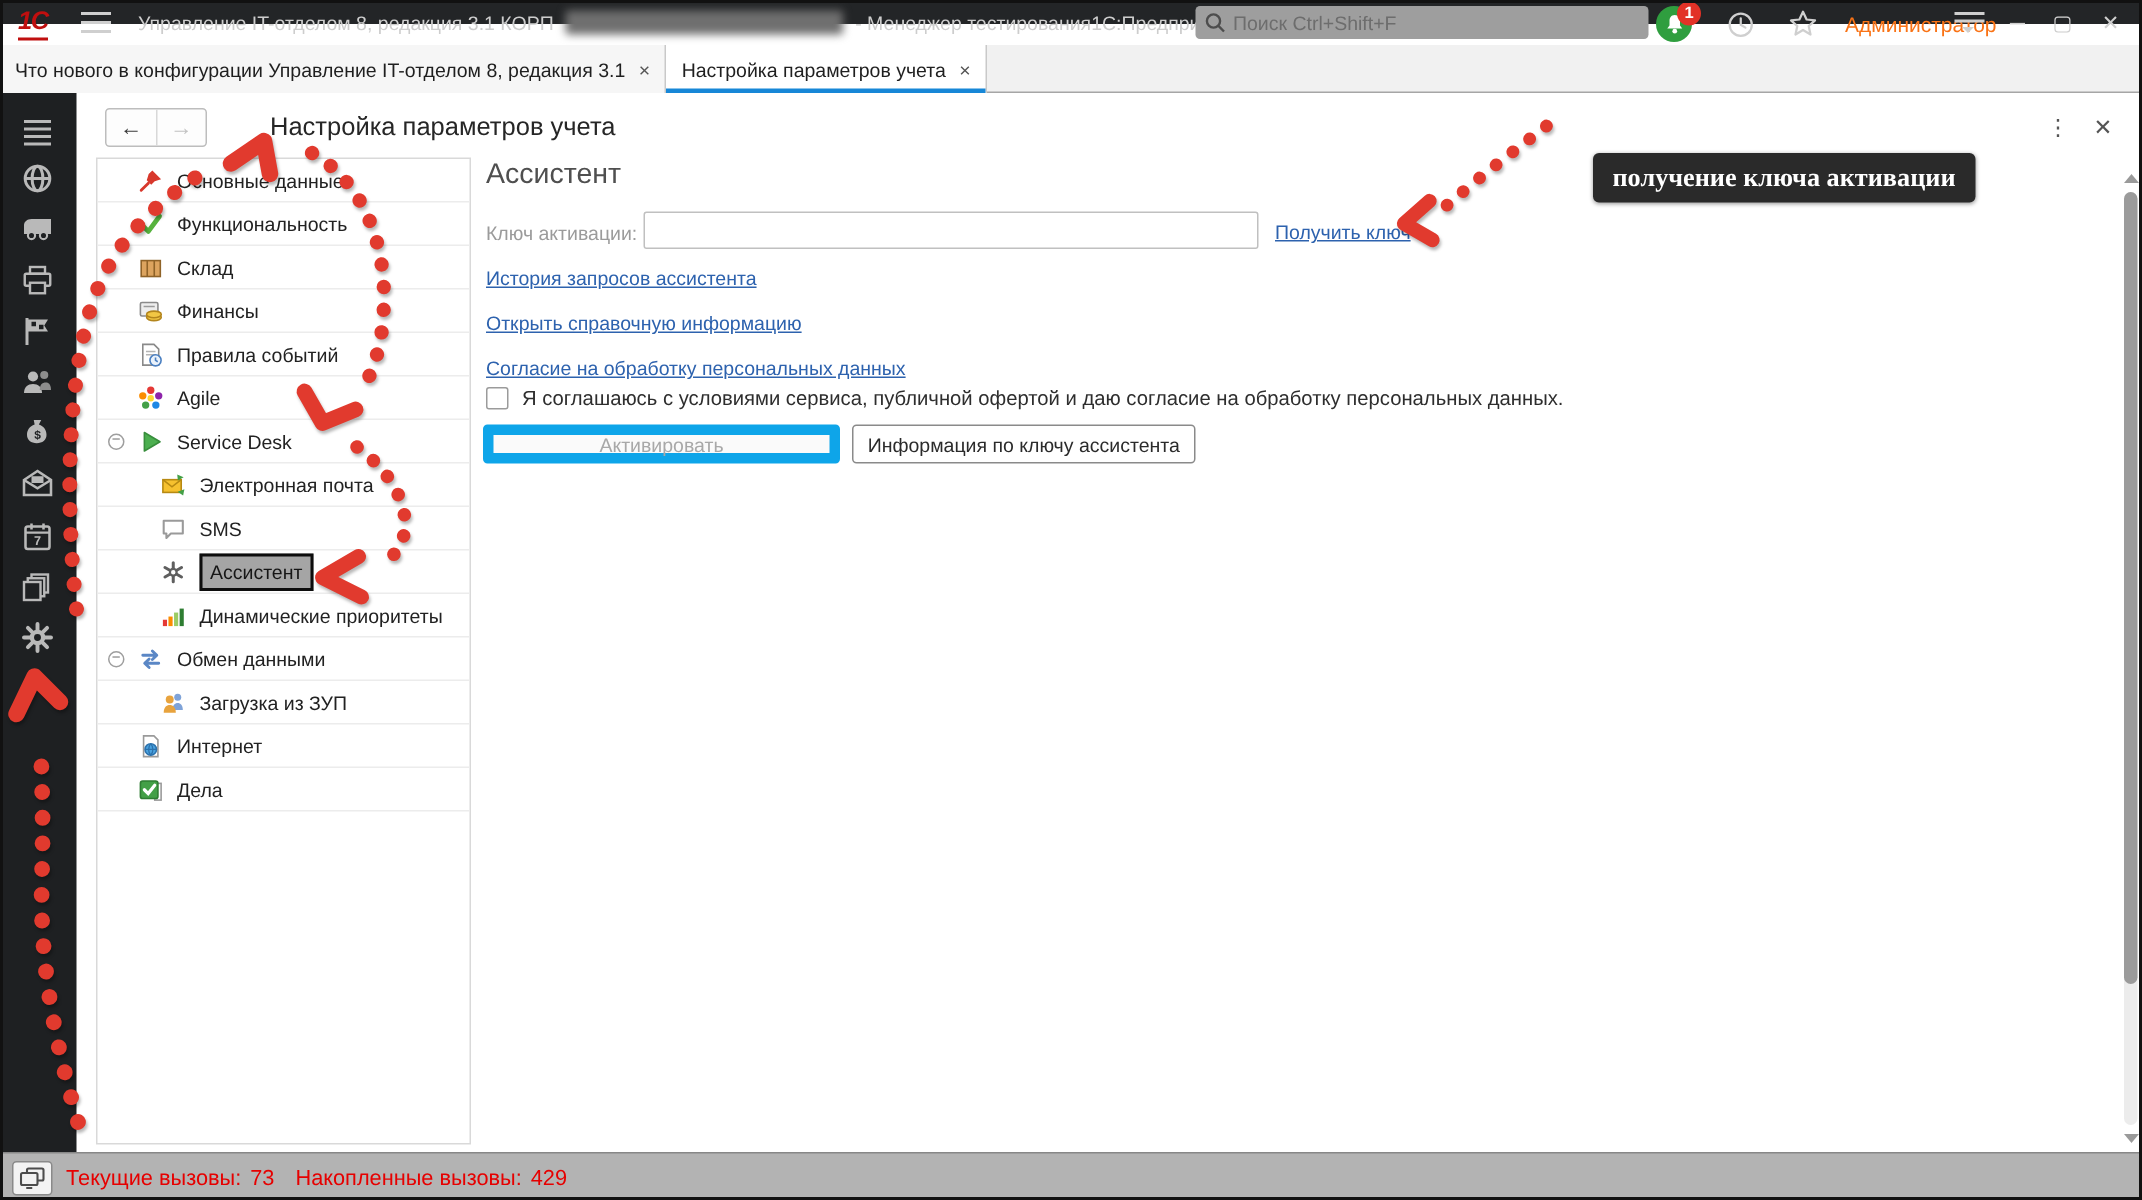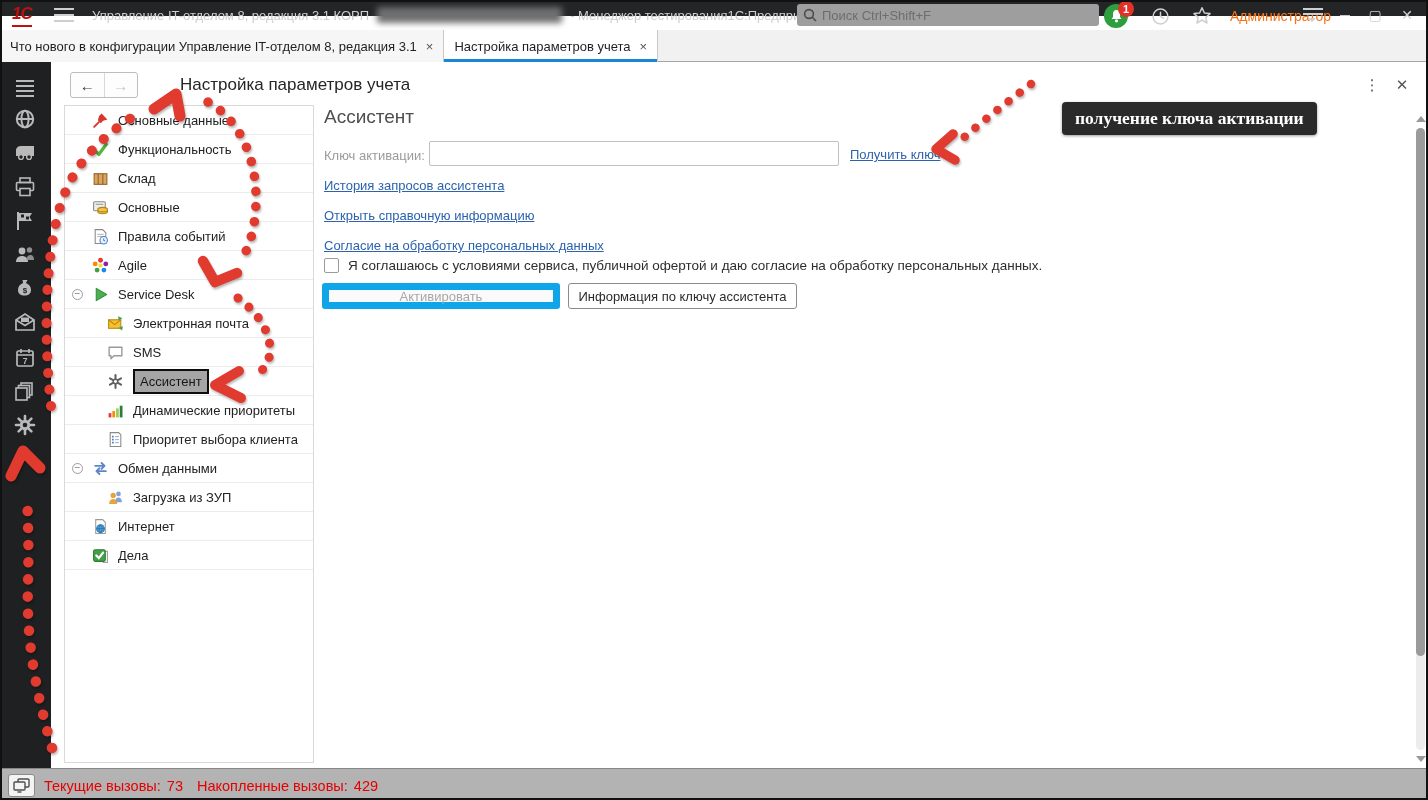--- a/index.html
+++ b/index.html
@@ -284,21 +284,21 @@
         </svg>
       <span>Склад</span>
     </div>
     <div class="trow lv0">
       <svg class="icon16" viewBox="0 0 16 16">
           <rect x="1.5" y="2.5" width="11" height="8.5" rx="1" fill="#ededed" stroke="#8a8a8a"></rect>
           <line x1="3.5" y1="5" x2="10.5" y2="5" stroke="#9a9a9a"></line>
           <ellipse cx="10" cy="11.8" rx="4.6" ry="2.1" fill="#f2c744" stroke="#b3851c"></ellipse>
           <ellipse cx="10" cy="10" rx="4.6" ry="2.1" fill="#f2c744" stroke="#b3851c"></ellipse>
         </svg>
-      <span>Основные</span>
+      <span>Финансы</span>
     </div>
     <div class="trow lv0">
       <svg class="icon16" viewBox="0 0 16 16">
           <path d="M3 1.5 h7 l3 3 V14.5 H3 Z" fill="#fff" stroke="#8a8a8a"></path>
           <line x1="5" y1="6" x2="11" y2="6" stroke="#b5b5b5"></line>
           <line x1="5" y1="8" x2="11" y2="8" stroke="#b5b5b5"></line>
           <circle cx="11" cy="11.5" r="3.5" fill="#eaf2fb" stroke="#4a7fc1"></circle>
           <path d="M11 9.8 V11.5 L12.4 12.4" stroke="#4a7fc1" fill="none"></path>
         </svg>
       <span>Правила событий</span>
@@ -348,36 +348,20 @@
       <span class="selbox">Ассистент</span>
     </div>
     <div class="trow lv1">
       <svg class="icon16" viewBox="0 0 16 16">
           <rect x="1.5" y="10.5" width="2.6" height="4" fill="#e53935"></rect>
           <rect x="5" y="8.5" width="2.6" height="6" fill="#fb8c00"></rect>
           <rect x="8.5" y="6" width="2.6" height="8.5" fill="#9ccc65"></rect>
           <rect x="12" y="3.5" width="2.6" height="11" fill="#2e7d32"></rect>
         </svg>
       <span>Динамические приоритеты</span>
-    </div>
-    <div class="trow lv1">
-      <svg class="icon16" viewBox="0 0 16 16">
-          <path d="M3 1.5 h8 l2 2 V14.5 H3 Z" fill="#fff" stroke="#8a8a8a"></path>
-          <g fill="#4a7fc1">
-            <rect x="4.7" y="4.5" width="1.6" height="1.6"></rect>
-            <rect x="4.7" y="7.3" width="1.6" height="1.6"></rect>
-            <rect x="4.7" y="10.1" width="1.6" height="1.6"></rect>
-          </g>
-          <g stroke="#9ab4d8">
-            <line x1="7.5" y1="5.3" x2="11.3" y2="5.3"></line>
-            <line x1="7.5" y1="8.1" x2="11.3" y2="8.1"></line>
-            <line x1="7.5" y1="10.9" x2="11.3" y2="10.9"></line>
-          </g>
-        </svg>
-      <span>Приоритет выбора клиента</span>
     </div>
     <div class="trow lv0">
       <span class="expander">−</span>
       <svg class="icon16" viewBox="0 0 16 16">
           <g stroke="#5b87c5" stroke-width="1.8" fill="none" stroke-linecap="round" stroke-linejoin="round">
             <path d="M3 5.5 H11.5 M9 2.8 L11.8 5.5 L9 8.2"></path>
             <path d="M13 10.5 H4.5 M7 7.8 L4.2 10.5 L7 13.2"></path>
           </g>
         </svg>
       <span>Обмен данными</span>

